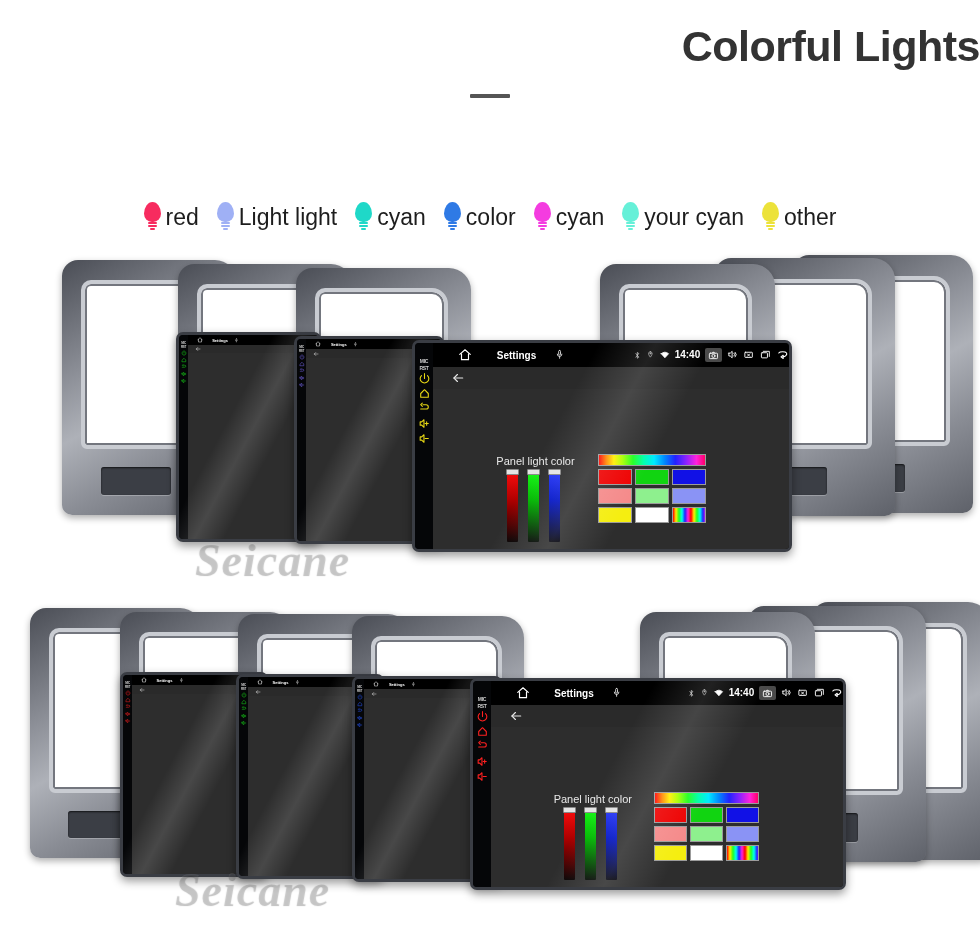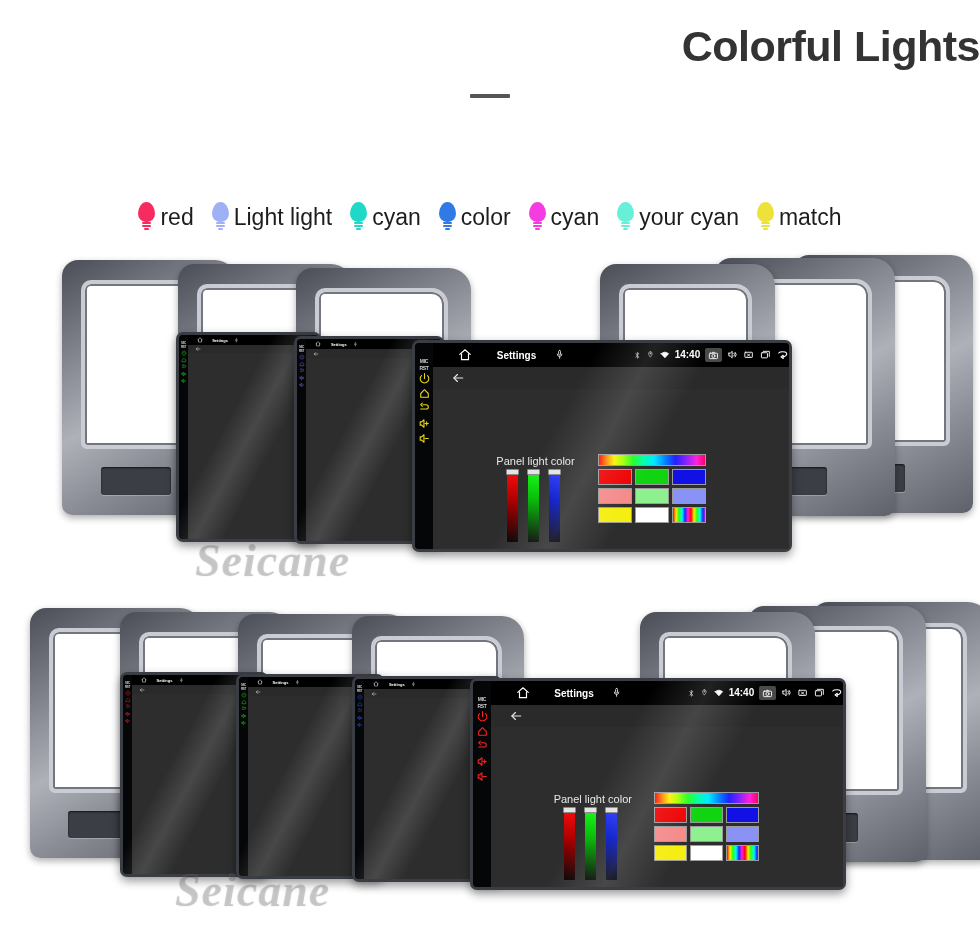--- a/index.html
+++ b/index.html
@@ -229,21 +229,21 @@
           </div>
           <span class="legend-label">your cyan</span>
         </div>
         <div class="legend-item">
           <div class="bulb">
             <div class="glass" style="background:#ece23a"></div>
             <div class="base1" style="background:#ece23a"></div>
             <div class="base2" style="background:#ece23a"></div>
             <div class="base3" style="background:#ece23a"></div>
           </div>
-          <span class="legend-label">match</span>
+          <span class="legend-label">other</span>
         </div>
       </div>
   </div>
 
   <div class="stack" id="stack-top">
       <div class="bezel" style="left: 62px; top: 10px; width: 175px; height: 255px; z-index: 1; transform: skewY(0deg);">
         <div class="opening"></div>
         <div class="vent"></div>
       </div>
       <div class="bezel" style="left: 178px; top: 14px; width: 175px; height: 250px; z-index: 3; transform: skewY(0deg);">

